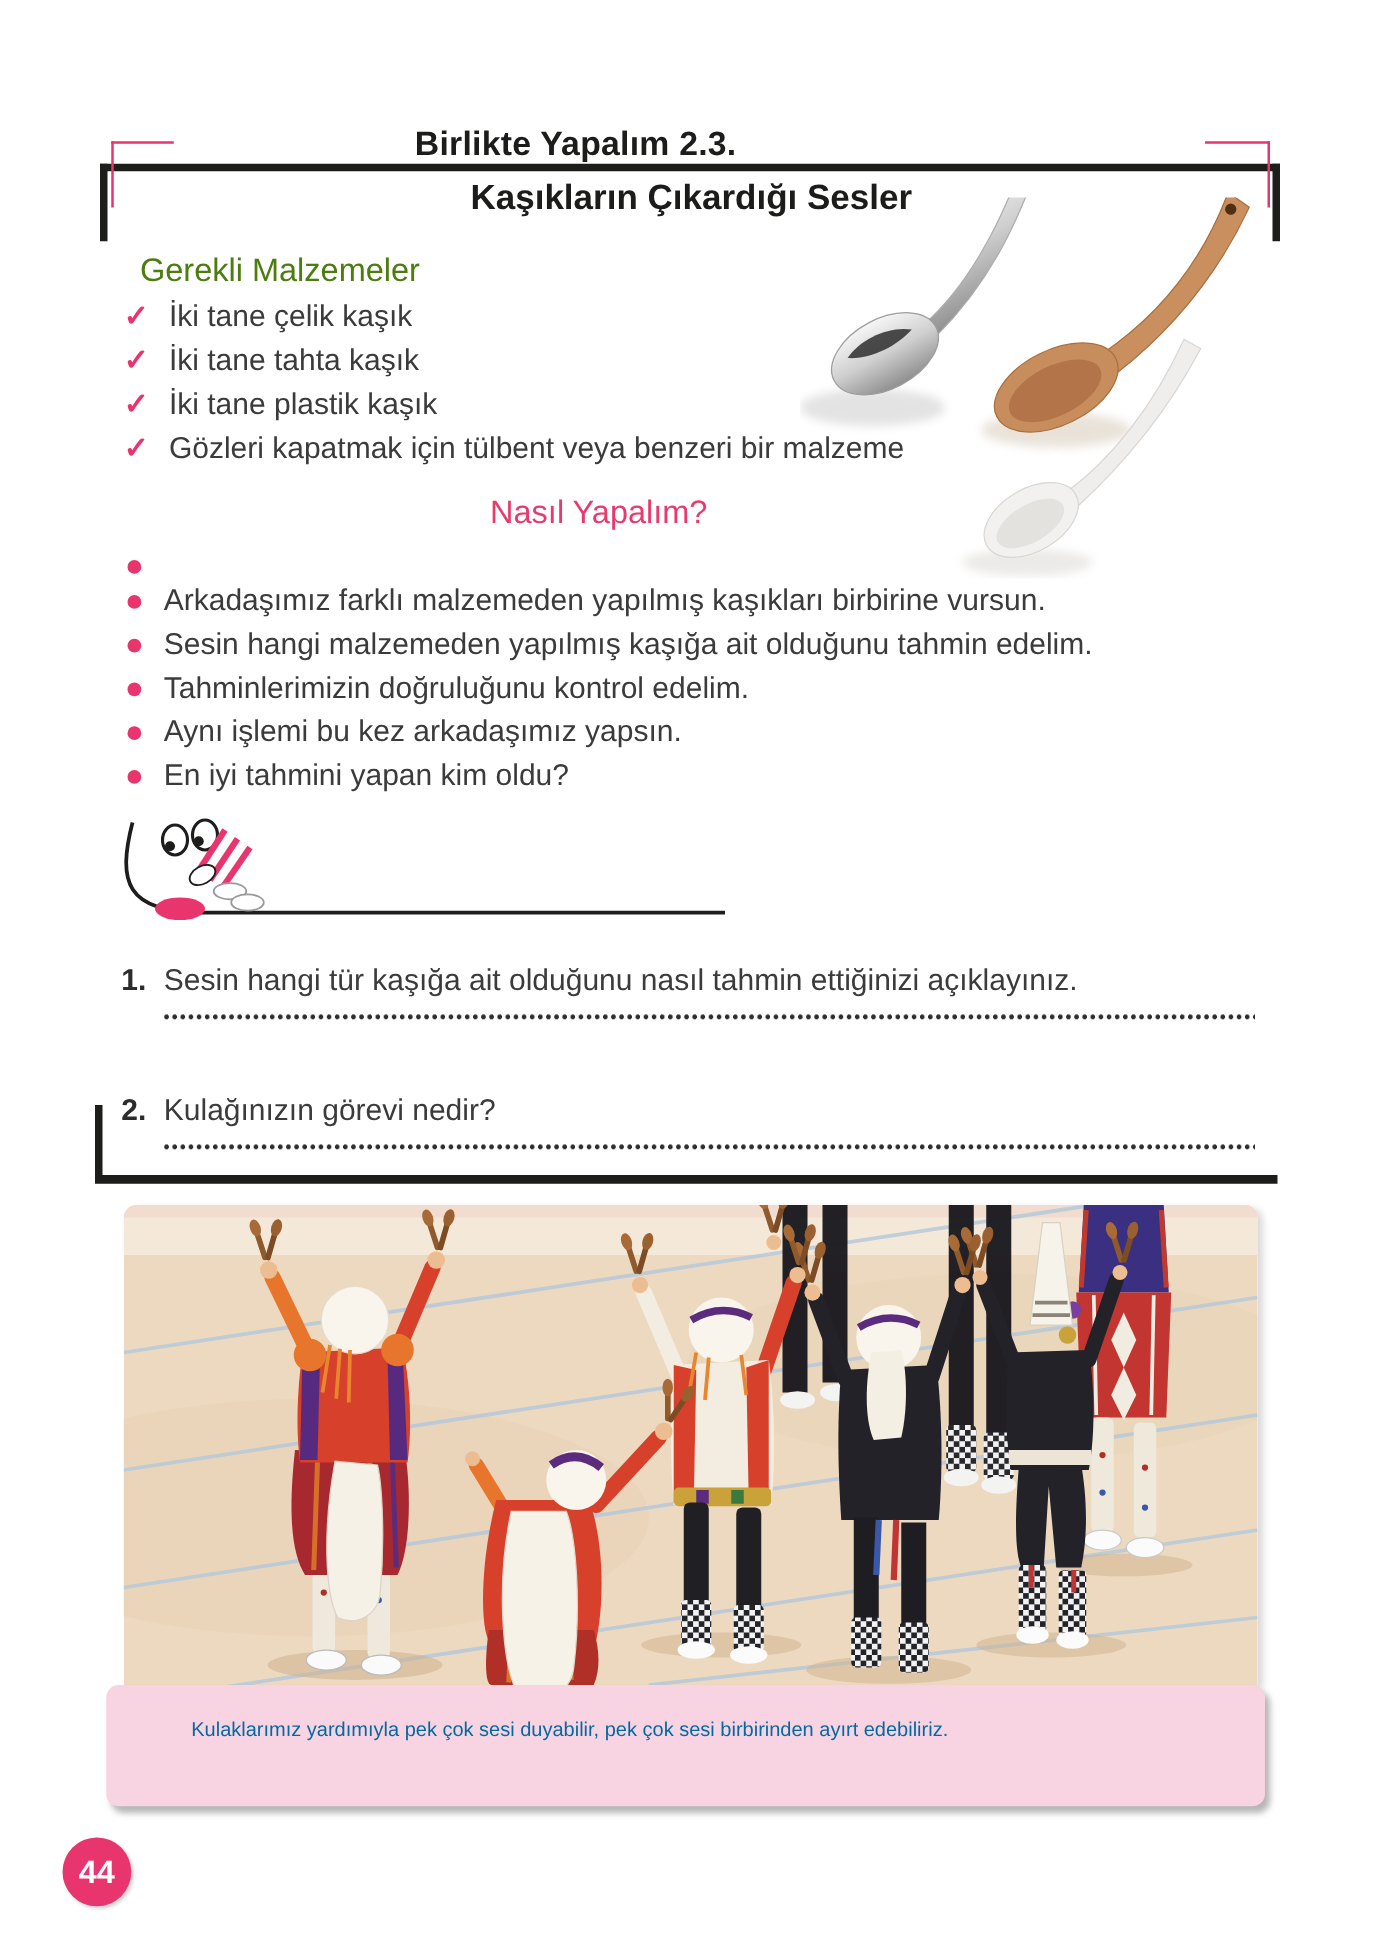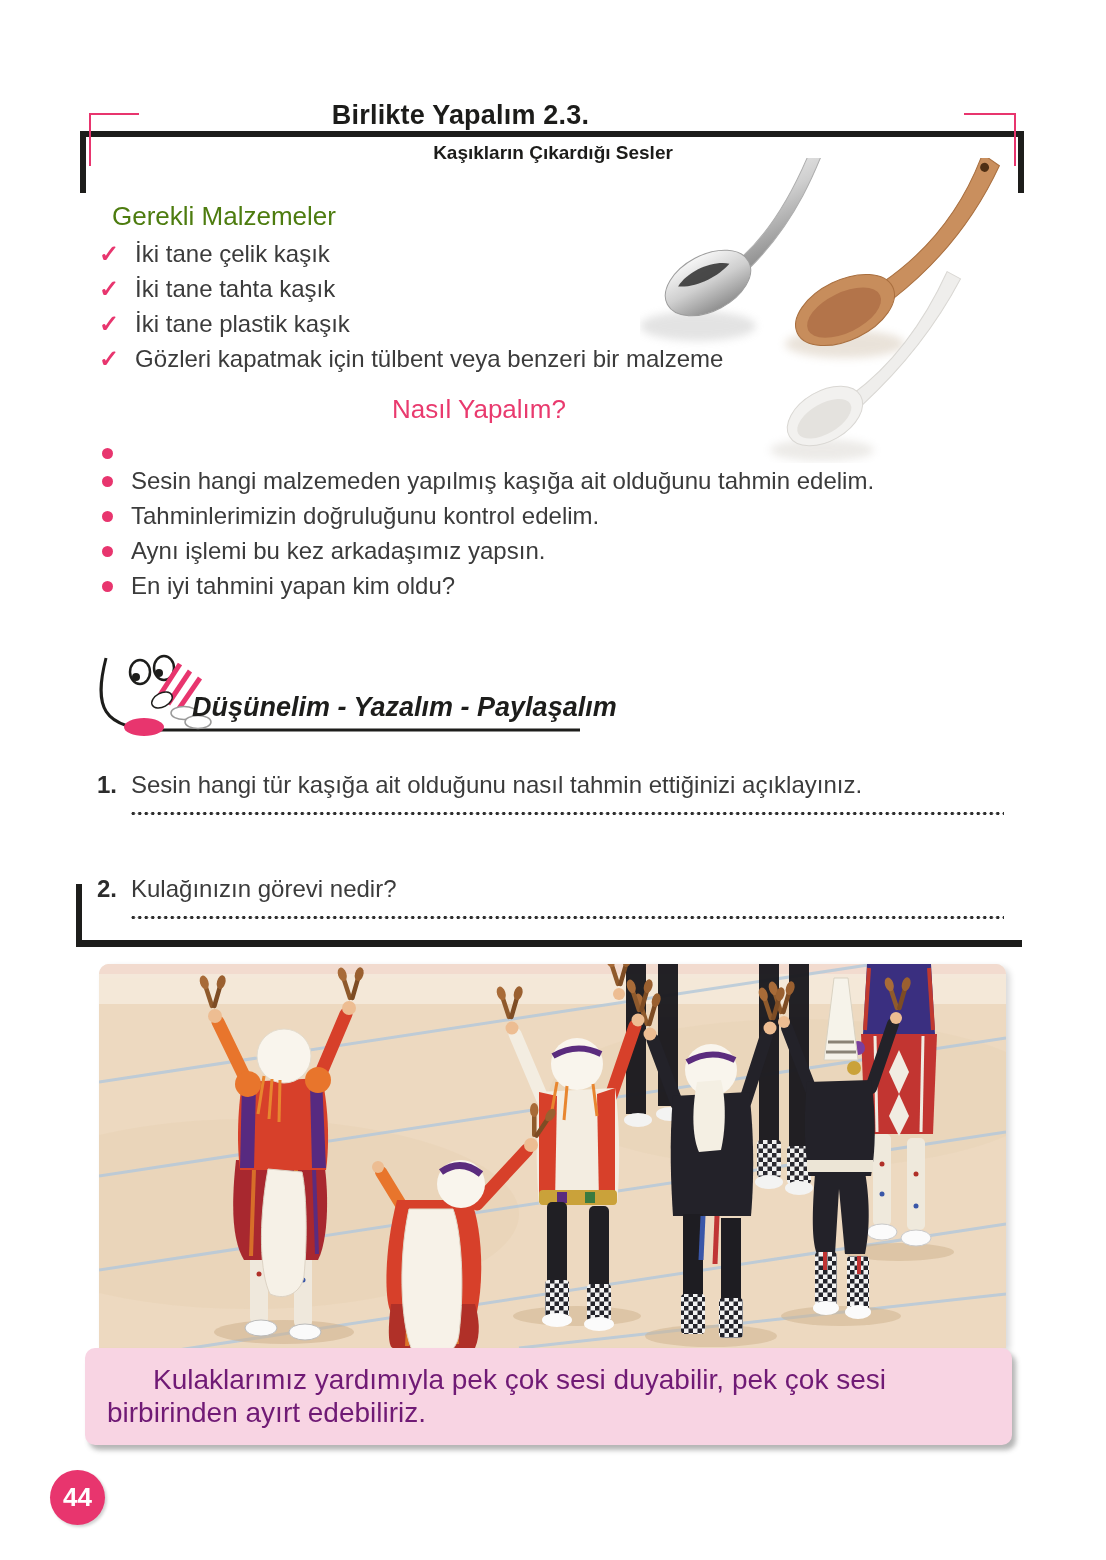--- a/index.html
+++ b/index.html
@@ -16,21 +16,21 @@
   .frame-tl-v{left:80px;top:131px;width:6px;height:62px;}
   .frame-tr-v{left:1018px;top:131px;width:6px;height:62px;}
   .pbr-tl-h{left:89px;top:113px;width:50px;height:2px;}
   .pbr-tl-v{left:89px;top:113px;width:2px;height:53px;}
   .pbr-tr-h{left:964px;top:113px;width:52px;height:2px;}
   .pbr-tr-v{left:1014px;top:113px;width:2px;height:53px;}
   .frame-bl-v{left:76px;top:884px;width:6px;height:62px;}
   .frame-b-h{left:76px;top:940px;width:946px;height:7px;}
 
   .kicker{left:0;top:100px;width:921px;text-align:center;font-size:27px;font-weight:bold;color:#1c1c1a;letter-spacing:.2px;}
-  .title{left:0;top:142px;width:1106px;text-align:center;font-size:19px;font-weight:bold;color:#1c1c1a;}
+  .title{left:0;top:142px;width:1106px;text-align:center;font-size:28px;font-weight:bold;color:#1c1c1a;}
 
   .mat-heading{left:112px;top:201px;font-size:26px;color:#4d7c0f;}
   .checklist{left:99px;top:241px;list-style:none;margin:0;padding:0;}
   .checklist li{display:flex;align-items:flex-start;margin-bottom:9px;font-size:24px;line-height:26px;color:#3b3b3b;}
   .checklist .check{color:#e8356e;font-weight:bold;font-size:24px;margin-right:16px;}
 
   .method-heading{left:0;top:394px;width:958px;text-align:center;font-size:26px;color:#e93a6e;}
   .steps{left:102px;top:440px;list-style:none;margin:0;padding:0;}
   .steps li{display:flex;align-items:flex-start;margin-bottom:9px;font-size:24px;line-height:26px;color:#3b3b3b;}
   .steps .dot{flex:0 0 auto;width:11px;height:11px;border-radius:50%;background:#e8356e;margin:8px 18px 0 0;}
@@ -44,21 +44,21 @@
   .q2{left:97px;top:874px;width:940px;}
   .dotline{height:7px;background-image:radial-gradient(circle,#2e2e2e 1.7px,rgba(0,0,0,0) 2px);
            background-size:6.5px 7px;background-repeat:repeat-x;background-position:left center;}
   .dots1{left:130px;top:810px;width:874px;}
   .dots2{left:130px;top:914px;width:874px;}
 
   .photo{left:99px;top:964px;width:907px;height:384px;border-radius:10px 10px 0 0;display:block;
          box-shadow:4px 3px 6px rgba(0,0,0,.15);}
   .summary{left:85px;top:1348px;width:927px;height:97px;background:#f8d4e3;border-radius:10px;
            box-shadow:4px 5px 5px rgba(90,90,90,.45);box-sizing:border-box;padding:15px 24px 0 22px;}
-  .summary p{margin:0;font-size:28px;line-height:33px;color:#701a75;text-indent:46px;}
+  .summary p{margin:0;font-size:16px;line-height:44px;color:#0369a1;text-indent:46px;}
 
   .pagenum{left:50px;top:1470px;width:55px;height:55px;border-radius:50%;background:#e8356e;color:#ffffff;
            display:flex;align-items:center;justify-content:center;font-size:26px;font-weight:bold;
            box-shadow:2px 2px 3px rgba(0,0,0,.18);}
 </style>
 </head>
 <body>
 
 <div class="page">
 
@@ -127,20 +127,24 @@
       <path d="M34,-5 C80,-10 130,-30 178,-64 L186,-51 C140,-22 92,-3 38,9 Z" fill="#efeeec" stroke="#d9d7d3" stroke-width="1"></path>
       <ellipse cx="0" cy="0" rx="41" ry="25" fill="#f2f1ef" stroke="#d9d7d3" stroke-width="1"></ellipse>
       <ellipse cx="-2" cy="2" rx="30" ry="15" fill="#e4e2de"></ellipse>
     </g>
   </svg>
 
   <div class="abs method-heading">Nasıl Yapalım?</div>
   <ul class="abs steps">
     <li>
         <span class="dot"></span>
+      </li>
+    <li>
+        <span class="dot"></span>
+        <span>Arkadaşımız farklı malzemeden yapılmış kaşıkları birbirine vursun.</span>
       </li>
     <li>
         <span class="dot"></span>
         <span>Sesin hangi malzemeden yapılmış kaşığa ait olduğunu tahmin edelim.</span>
       </li>
     <li>
         <span class="dot"></span>
         <span>Tahminlerimizin doğruluğunu kontrol edelim.</span>
       </li>
     <li>
@@ -160,21 +164,20 @@
     <circle cx="44" cy="27" r="4" fill="#1d1d1b"></circle>
     <circle cx="67" cy="23" r="4" fill="#1d1d1b"></circle>
     <line x1="88" y1="14" x2="66" y2="48" stroke="#e8356e" stroke-width="5"></line>
     <line x1="98" y1="21" x2="76" y2="54" stroke="#e8356e" stroke-width="5"></line>
     <line x1="108" y1="28" x2="86" y2="60" stroke="#e8356e" stroke-width="5"></line>
     <ellipse cx="70" cy="50" rx="11" ry="7" fill="#ffffff" stroke="#1d1d1b" stroke-width="1.5" transform="rotate(-28 70 50)"></ellipse>
     <ellipse cx="92" cy="63" rx="13" ry="6.5" fill="#ffffff" stroke="#9a9a9a" stroke-width="1.5"></ellipse>
     <ellipse cx="106" cy="72" rx="13" ry="6.5" fill="#ffffff" stroke="#9a9a9a" stroke-width="1.5"></ellipse>
     <ellipse cx="52" cy="77" rx="20" ry="9" fill="#e8356e"></ellipse>
   </svg>
-  <div class="abs think-label">Düşünelim - Yazalım - Paylaşalım</div>
 
   <div class="abs q q1">
     <span class="qnum">1.</span>
     <span>Sesin hangi tür kaşığa ait olduğunu nasıl tahmin ettiğinizi açıklayınız.</span>
   </div>
   <div class="abs dotline dots1"></div>
 
   <div class="abs q q2">
     <span class="qnum">2.</span>
     <span>Kulağınızın görevi nedir?</span>

